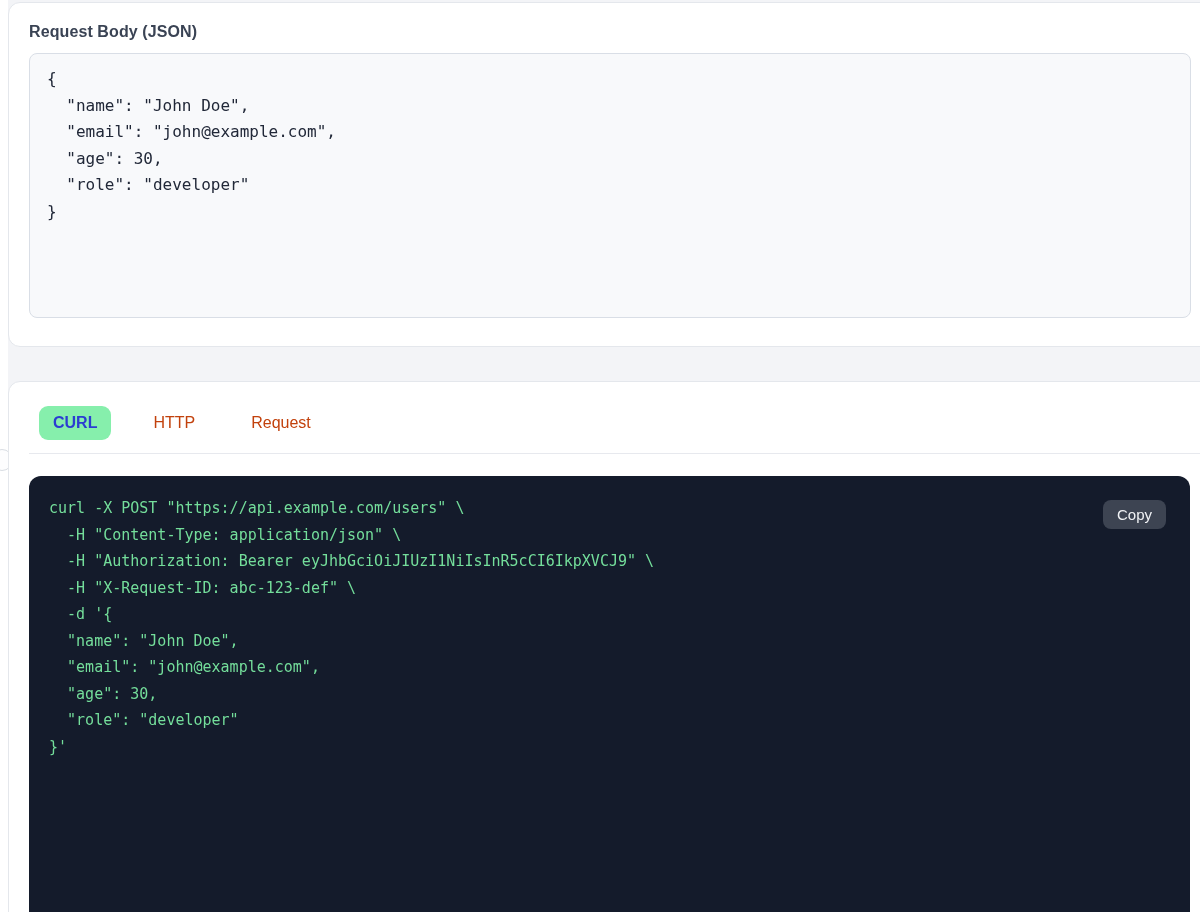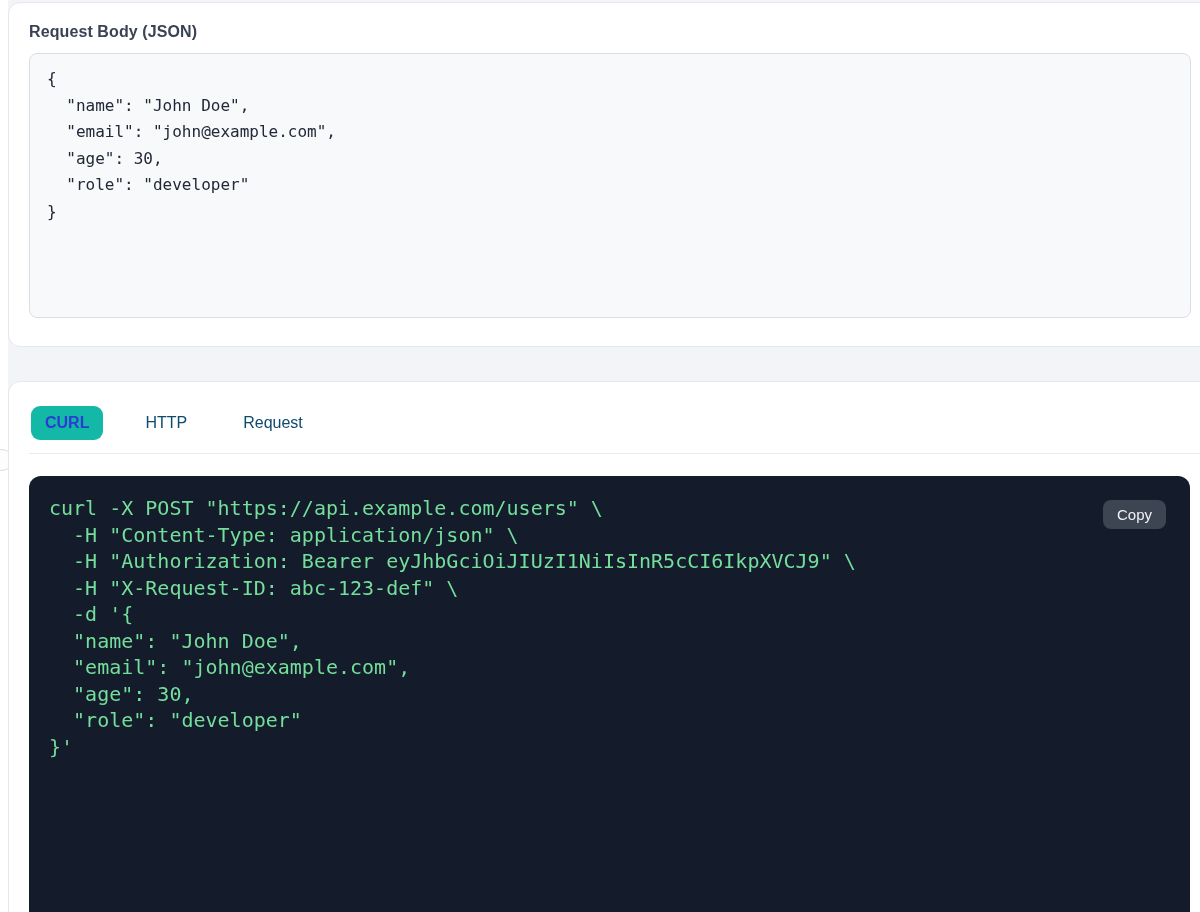--- a/index.html
+++ b/index.html
@@ -64,51 +64,52 @@
 
   .tabs {
     display: flex;
     align-items: center;
     gap: 28px;
     margin-left: 2px;
   }
   .tab {
     font-size: 16px;
     font-weight: 500;
-    color: #0c4a6e;
+    color: #c2410c;
     padding: 8px 14px;
     border-radius: 9px;
     cursor: pointer;
     user-select: none;
   }
   .tab.active {
-    background: #14b8a6;
+    background: #86efac;
     color: #2b3cd2;
     font-weight: 600;
+    margin-left: 8px;
   }
   .tabs-divider {
     height: 1px;
     background: #e7e9ee;
     margin-top: 13px;
     width: 100%;
   }
 
   .code-block {
     position: relative;
     margin-top: 22px;
     width: 1161px;
     height: 500px;
     background: #141b2b;
     border-radius: 12px;
     padding: 19px 20px;
     overflow: hidden;
   }
   .code-pre {
     font-family: "DejaVu Sans Mono", "Liberation Mono", monospace;
-    font-size: 20px;
+    font-size: 15px;
     line-height: 26.5px;
     color: #74de9b;
     white-space: pre;
   }
   .copy-button {
     position: absolute;
     top: 24px; right: 24px;
     background: #3d4452;
     color: #f0f2f5;
     border: none;

